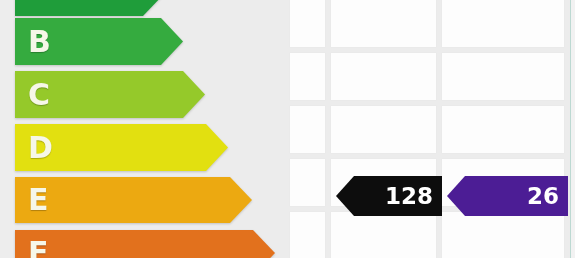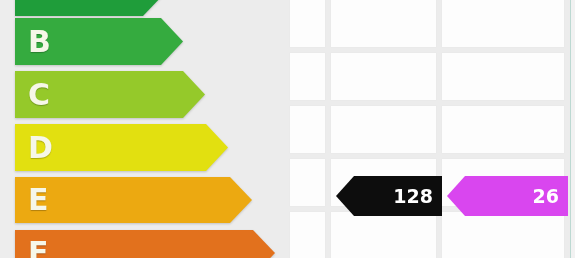--- a/index.html
+++ b/index.html
@@ -114,21 +114,21 @@
   .badge-value {
     position: absolute;
     right: 9px;
     top: 0;
     height: 100%;
     display: flex;
     align-items: center;
     color: #ffffff;
     font-family: "DejaVu Sans", sans-serif;
     font-weight: bold;
-    font-size: 19px;
+    font-size: 23px;
     line-height: 1;
   }
 </style>
 </head>
 <body>
 
 <div id="screenshot">
 
   <div class="page-bg"></div>
 
@@ -175,21 +175,21 @@
       <div class="band" style="top: 230px; width: 260px; height: 46px;">
         <div class="band-shape" style="background: rgb(226, 113, 29);"></div>
         <div class="band-letter">F</div>
       </div>
     </div>
 
   <div id="markers-layer">
       <div class="badge" style="left: 336px; top: 176px; width: 106px; height: 40px; background: rgb(13, 13, 13);">
         <div class="badge-value" style="color: rgb(255, 255, 255);">128</div>
       </div>
-      <div class="badge" style="left: 447px; top: 176px; width: 121px; height: 40px; background: #d946ef;">
+      <div class="badge" style="left: 447px; top: 176px; width: 121px; height: 40px; background: #4c1d95;">
         <div class="badge-value" style="color: rgb(255, 255, 255);">26</div>
       </div>
     </div>
 
   <div class="right-edge-strip"></div>
   <div class="right-edge-inner"></div>
 
 </div>
 
 </body></html>

